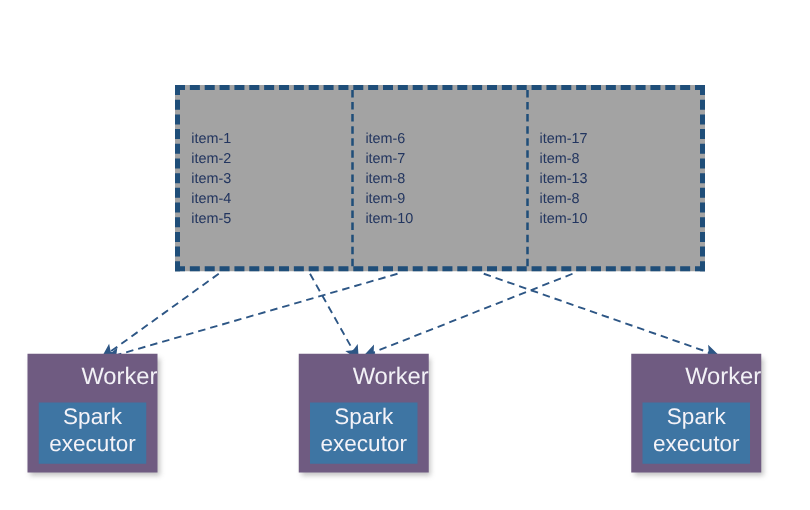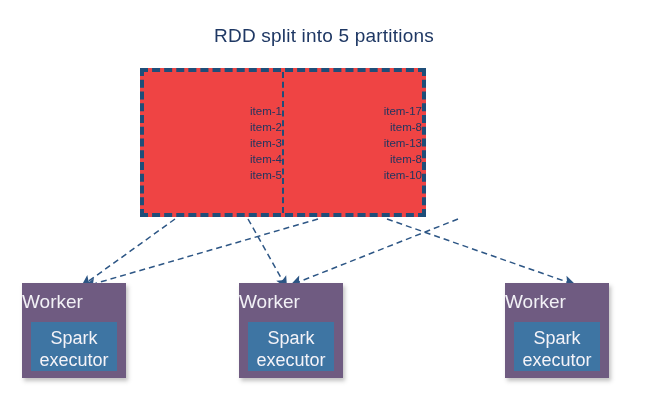--- a/index.html
+++ b/index.html
@@ -31,26 +31,25 @@
     color: #1F3864;
     letter-spacing: 0.2px;
     white-space: nowrap;
   }
 
   
   #rdd-box {
     position: absolute;
     left: 140px;
     top: 68px;
-    width: 286px;
+    width: 424px;
     height: 149px;
     box-sizing: border-box;
-    background: #ef4444;
+    background: #a3a3a3;
     border: 4px dashed #1F4E79;
-    text-align: right;
   }
   #partitions {
     position: absolute;
     left: 0;
     top: 0;
     width: 100%;
     height: 100%;
     display: flex;
     box-sizing: border-box;
   }
@@ -91,63 +90,69 @@
     background: #6F5B81;
     box-shadow: 2px 3px 4px rgba(120,120,120,0.45);
     box-sizing: border-box;
     padding-top: 7px;
   }
   #worker-0 { left: 22px;  top: 283px; }
   #worker-1 { left: 239px; top: 283px; }
   #worker-2 { left: 505px; top: 283px; }
 
   .worker-label {
-    text-align: left;
+    text-align: right;
     font-size: 19px;
     color: #F2F1F6;
     line-height: 24px;
     white-space: nowrap;
   }
   .executor {
     position: absolute;
     left: 9px;
     right: 9px;
     top: 39px;
     height: 49px;
     background: #3E75A3;
     display: flex;
     flex-direction: column;
-    justify-content: flex-end;
+    justify-content: flex-start;
     align-items: center;
   }
   .executor-line {
     font-size: 18px;
     line-height: 22px;
     color: #F4F3F8;
     white-space: nowrap;
   }
 </style>
 </head>
 <body>
 
 <div id="stage">
 
-  <div id="title">RDD split into 5 partitions</div>
 
   <div id="rdd-box">
     <div id="partitions">
 
       <div class="partition">
         <div class="item">item-1</div>
         <div class="item">item-2</div>
         <div class="item">item-3</div>
         <div class="item">item-4</div>
         <div class="item">item-5</div>
       </div>
 
+      <div class="partition">
+        <div class="item">item-6</div>
+        <div class="item">item-7</div>
+        <div class="item">item-8</div>
+        <div class="item">item-9</div>
+        <div class="item">item-10</div>
+      </div>
 
       <div class="partition">
         <div class="item">item-17</div>
         <div class="item">item-8</div>
         <div class="item">item-13</div>
         <div class="item">item-8</div>
         <div class="item">item-10</div>
       </div>
 
 

